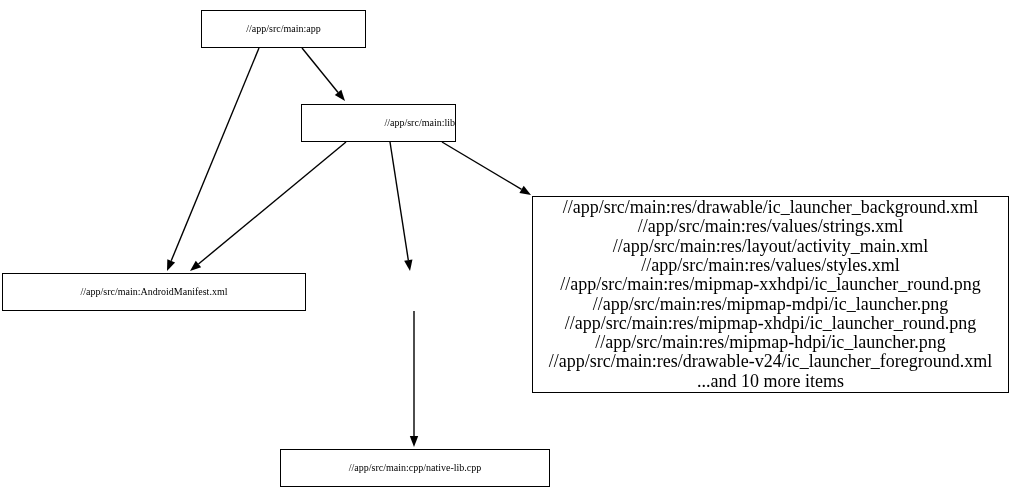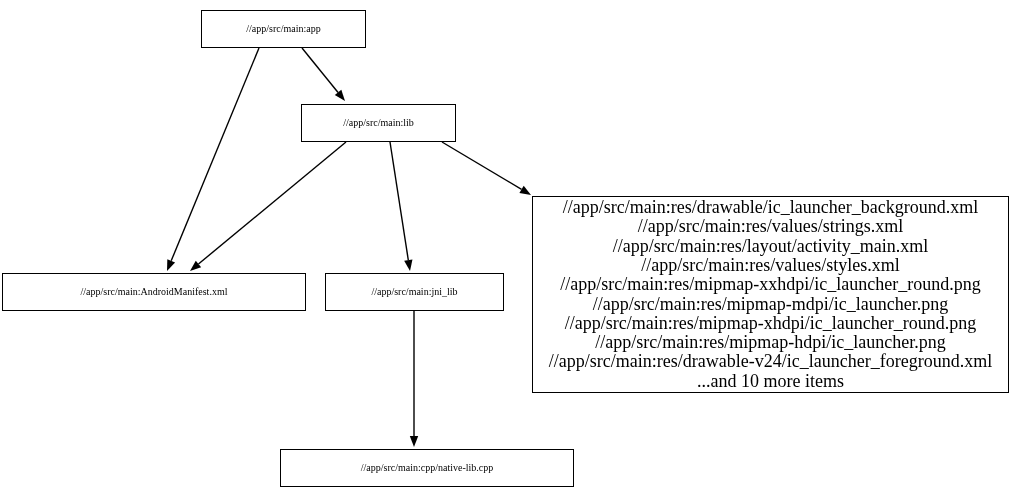--- a/index.html
+++ b/index.html
@@ -67,33 +67,30 @@
       <line x1="442" y1="142" x2="521.5488897184235" y2="189.37181073119604" stroke="#000000" stroke-width="1.4"></line>
       <polygon points="531,195 519.3999447248802,192.98041647507068 523.6978347119668,185.7632049873214" fill="#000000"></polygon>
       <line x1="414" y1="311" x2="414" y2="436" stroke="#000000" stroke-width="1.4"></line>
       <polygon points="414,447 409.8,436 418.2,436" fill="#000000"></polygon>
     </svg>
 
   <div class="node" id="node-app" style="left: 201px; top: 10px; width: 165px; height: 38px; border-color: rgb(0, 0, 0); background: rgb(255, 255, 255);">
     <span class="node-label">//app/src/main:app</span>
   </div>
 
-  <div class="node" id="node-lib" style="left: 301px; top: 104px; width: 155px; height: 38px; border-color: rgb(0, 0, 0); background: rgb(255, 255, 255);">
+  <div class="node" id="node-lib" style="left: 301px; top: 104px; width: 155px; height: 38px; border-color: rgb(0, 0, 0); background: rgb(255, 255, 255); justify-content: flex-end;">
     <span class="node-label">//app/src/main:lib</span>
   </div>
 
   <div class="node" id="node-manifest" style="left: 2px; top: 273px; width: 304px; height: 38px; border-color: rgb(0, 0, 0); background: rgb(255, 255, 255);">
     <span class="node-label">//app/src/main:AndroidManifest.xml</span>
   </div>
 
-  <div class="node" id="node-jni_lib" style="left: 325px; top: 273px; width: 179px; height: 38px; border-color: rgb(0, 0, 0); background: rgb(255, 255, 255);">
-    <span class="node-label">//app/src/main:jni_lib</span>
-  </div>
 
-  <div class="node" id="node-native_lib_cpp" style="left: 280px; top: 449px; width: 294px; height: 38px; border-color: rgb(0, 0, 0); background: rgb(255, 255, 255);">
+  <div class="node" id="node-native_lib_cpp" style="left: 280px; top: 449px; width: 270px; height: 38px; border-color: rgb(0, 0, 0); background: rgb(255, 255, 255);">
     <span class="node-label">//app/src/main:cpp/native-lib.cpp</span>
   </div>
 
   <div class="node multiline" id="node-resources" style="left: 532px; top: 196px; width: 477px; height: 197px; border-color: rgb(0, 0, 0); background: rgb(255, 255, 255);">
     <span class="node-label">//app/src/main:res/drawable/ic_launcher_background.xml
 //app/src/main:res/values/strings.xml
 //app/src/main:res/layout/activity_main.xml
 //app/src/main:res/values/styles.xml
 //app/src/main:res/mipmap-xxhdpi/ic_launcher_round.png
 //app/src/main:res/mipmap-mdpi/ic_launcher.png

